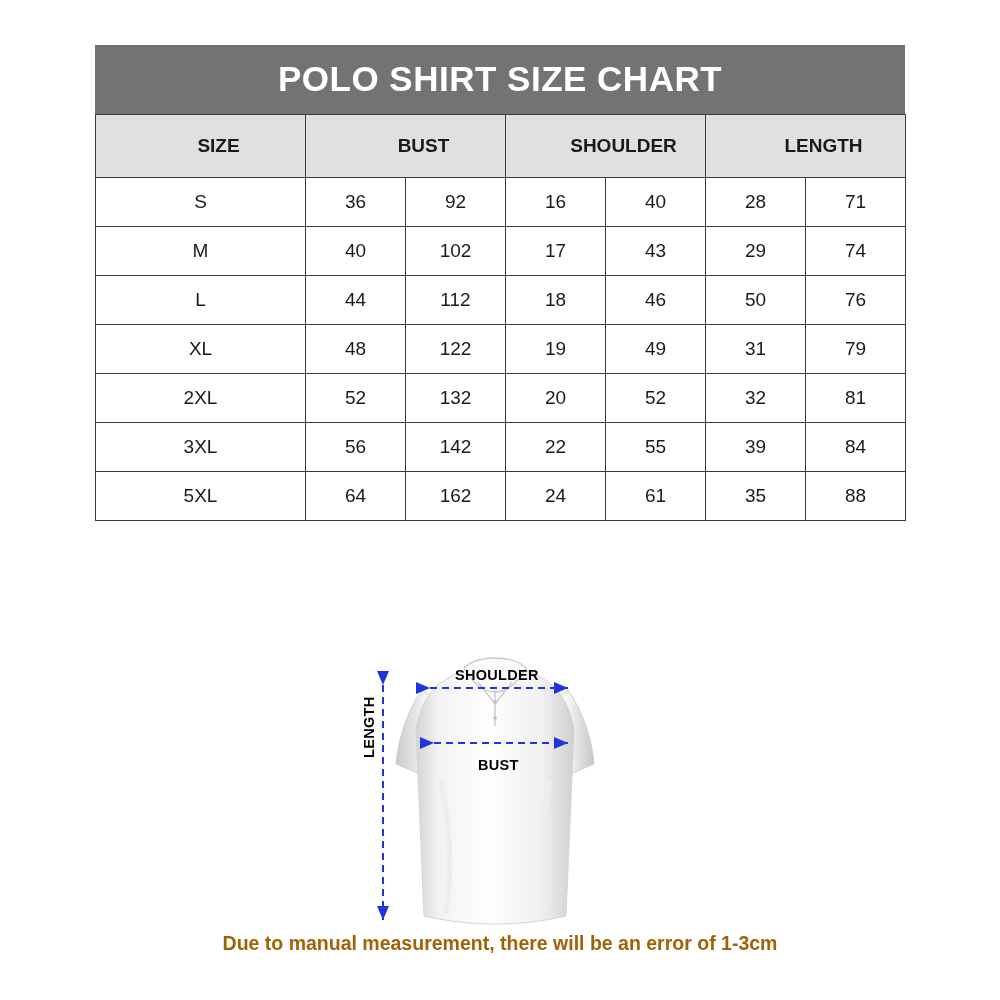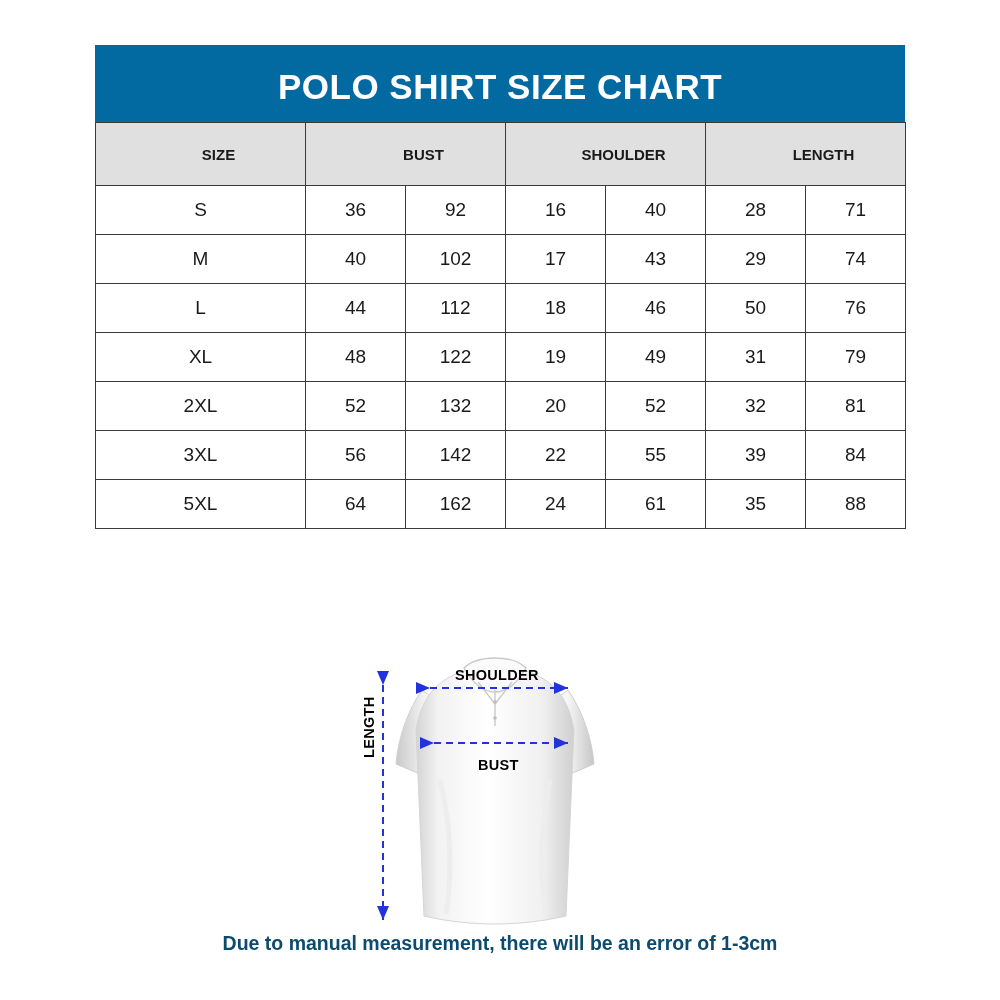--- a/index.html
+++ b/index.html
@@ -17,48 +17,48 @@
   }
 
   
   .chart-wrap {
     position: absolute;
     left: 95px;
     top: 45px;
     width: 810px;
   }
   .chart-title {
-    background: #0369a1;
+    background: #737373;
     color: #ffffff;
     text-align: center;
     font-size: 35px;
     font-weight: bold;
     letter-spacing: 0.5px;
-    padding: 24px 0 18px 0;
+    padding: 16px 0 18px 0;
     line-height: 1;
   }
   table.size-table {
     border-collapse: collapse;
     width: 810px;
     table-layout: fixed;
   }
   table.size-table td,
   table.size-table th {
     border: 1px solid #3a3a3a;
     text-align: center;
     font-size: 19px;
     color: #1a1a1a;
     height: 48px;
     padding: 0;
     font-weight: normal;
   }
   table.size-table th {
     background: #e0e0e0;
     font-weight: bold;
-    font-size: 15px;
+    font-size: 19px;
     height: 62px;
     padding-left: 36px;
   }
   .col-size { width: 210px; }
   .col-unit { width: 100px; }
   th.grp { font-weight: bold; }
   td.sizelbl { font-weight: bold; font-size: 19px; }
   tr.units td {
     background: #ffffff;
     font-weight: bold;
@@ -96,21 +96,21 @@
     transform-origin: left top;
     white-space: nowrap;
   }
 
   .footnote {
     position: absolute;
     left: 0;
     top: 932px;
     width: 1000px;
     text-align: center;
-    color: #0c4a6e;
+    color: #a16207;
     font-weight: bold;
     font-size: 19.5px;
   }
 </style>
 </head>
 <body>
 
 <div class="chart-wrap">
   <div class="chart-title">POLO SHIRT SIZE CHART</div>
 

